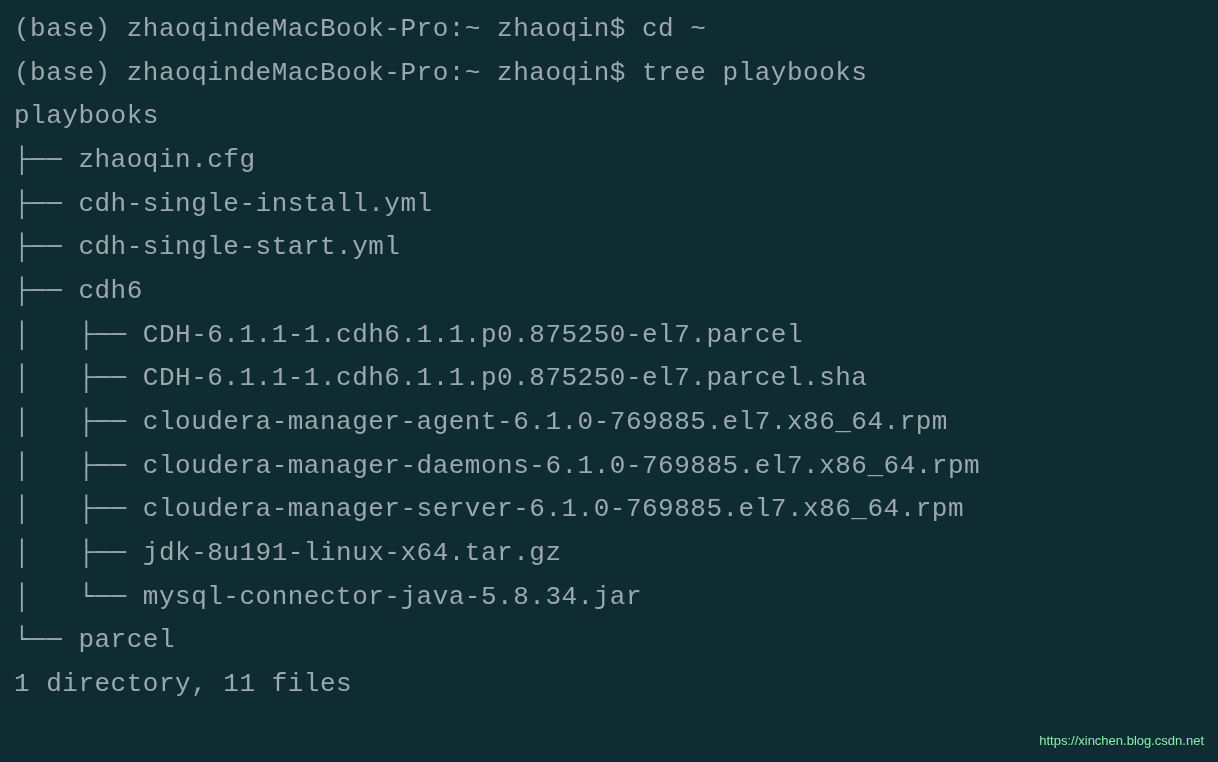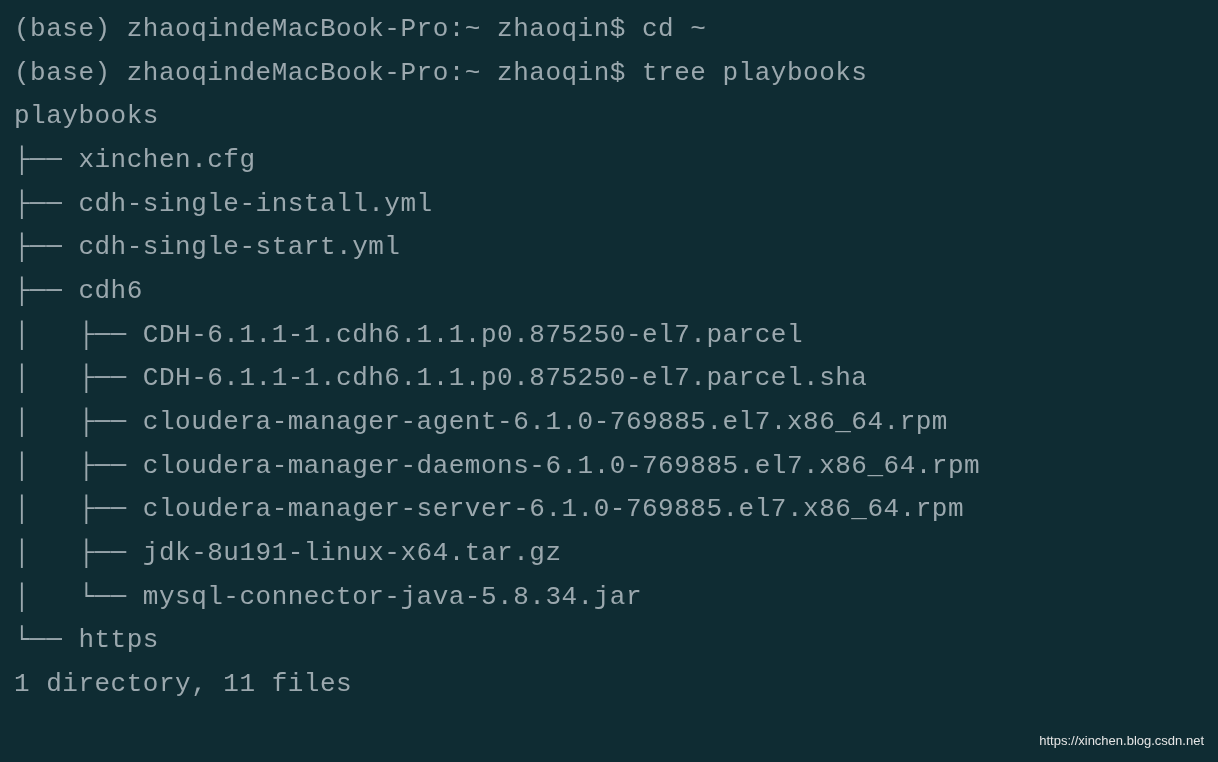--- a/index.html
+++ b/index.html
@@ -21,39 +21,39 @@
       letter-spacing: 0.5px;
     }
     .line {
       white-space: pre;
     }
     .watermark {
       position: absolute;
       bottom: 10px;
       right: 14px;
       font-size: 13px;
-      color: #e5e5e5;
+      color: #86efac;
       font-family: Arial, sans-serif;
       letter-spacing: 0;
     }
   </style>
 </head>
 <body>
 
 <div class="line">(base) zhaoqindeMacBook-Pro:~ zhaoqin$ cd ~</div>
 <div class="line">(base) zhaoqindeMacBook-Pro:~ zhaoqin$ tree playbooks</div>
 <div class="line">playbooks</div>
-<div class="line">├── xinchen.cfg</div>
+<div class="line">├── zhaoqin.cfg</div>
 <div class="line">├── cdh-single-install.yml</div>
 <div class="line">├── cdh-single-start.yml</div>
 <div class="line">├── cdh6</div>
 <div class="line">│   ├── CDH-6.1.1-1.cdh6.1.1.p0.875250-el7.parcel</div>
 <div class="line">│   ├── CDH-6.1.1-1.cdh6.1.1.p0.875250-el7.parcel.sha</div>
 <div class="line">│   ├── cloudera-manager-agent-6.1.0-769885.el7.x86_64.rpm</div>
 <div class="line">│   ├── cloudera-manager-daemons-6.1.0-769885.el7.x86_64.rpm</div>
 <div class="line">│   ├── cloudera-manager-server-6.1.0-769885.el7.x86_64.rpm</div>
 <div class="line">│   ├── jdk-8u191-linux-x64.tar.gz</div>
 <div class="line">│   └── mysql-connector-java-5.8.34.jar</div>
-<div class="line">└── https</div>
+<div class="line">└── parcel</div>
 <div class="line"></div>
 <div class="line">1 directory, 11 files</div>
 
 <div class="watermark">https://xinchen.blog.csdn.net</div>
 
 </body></html>

